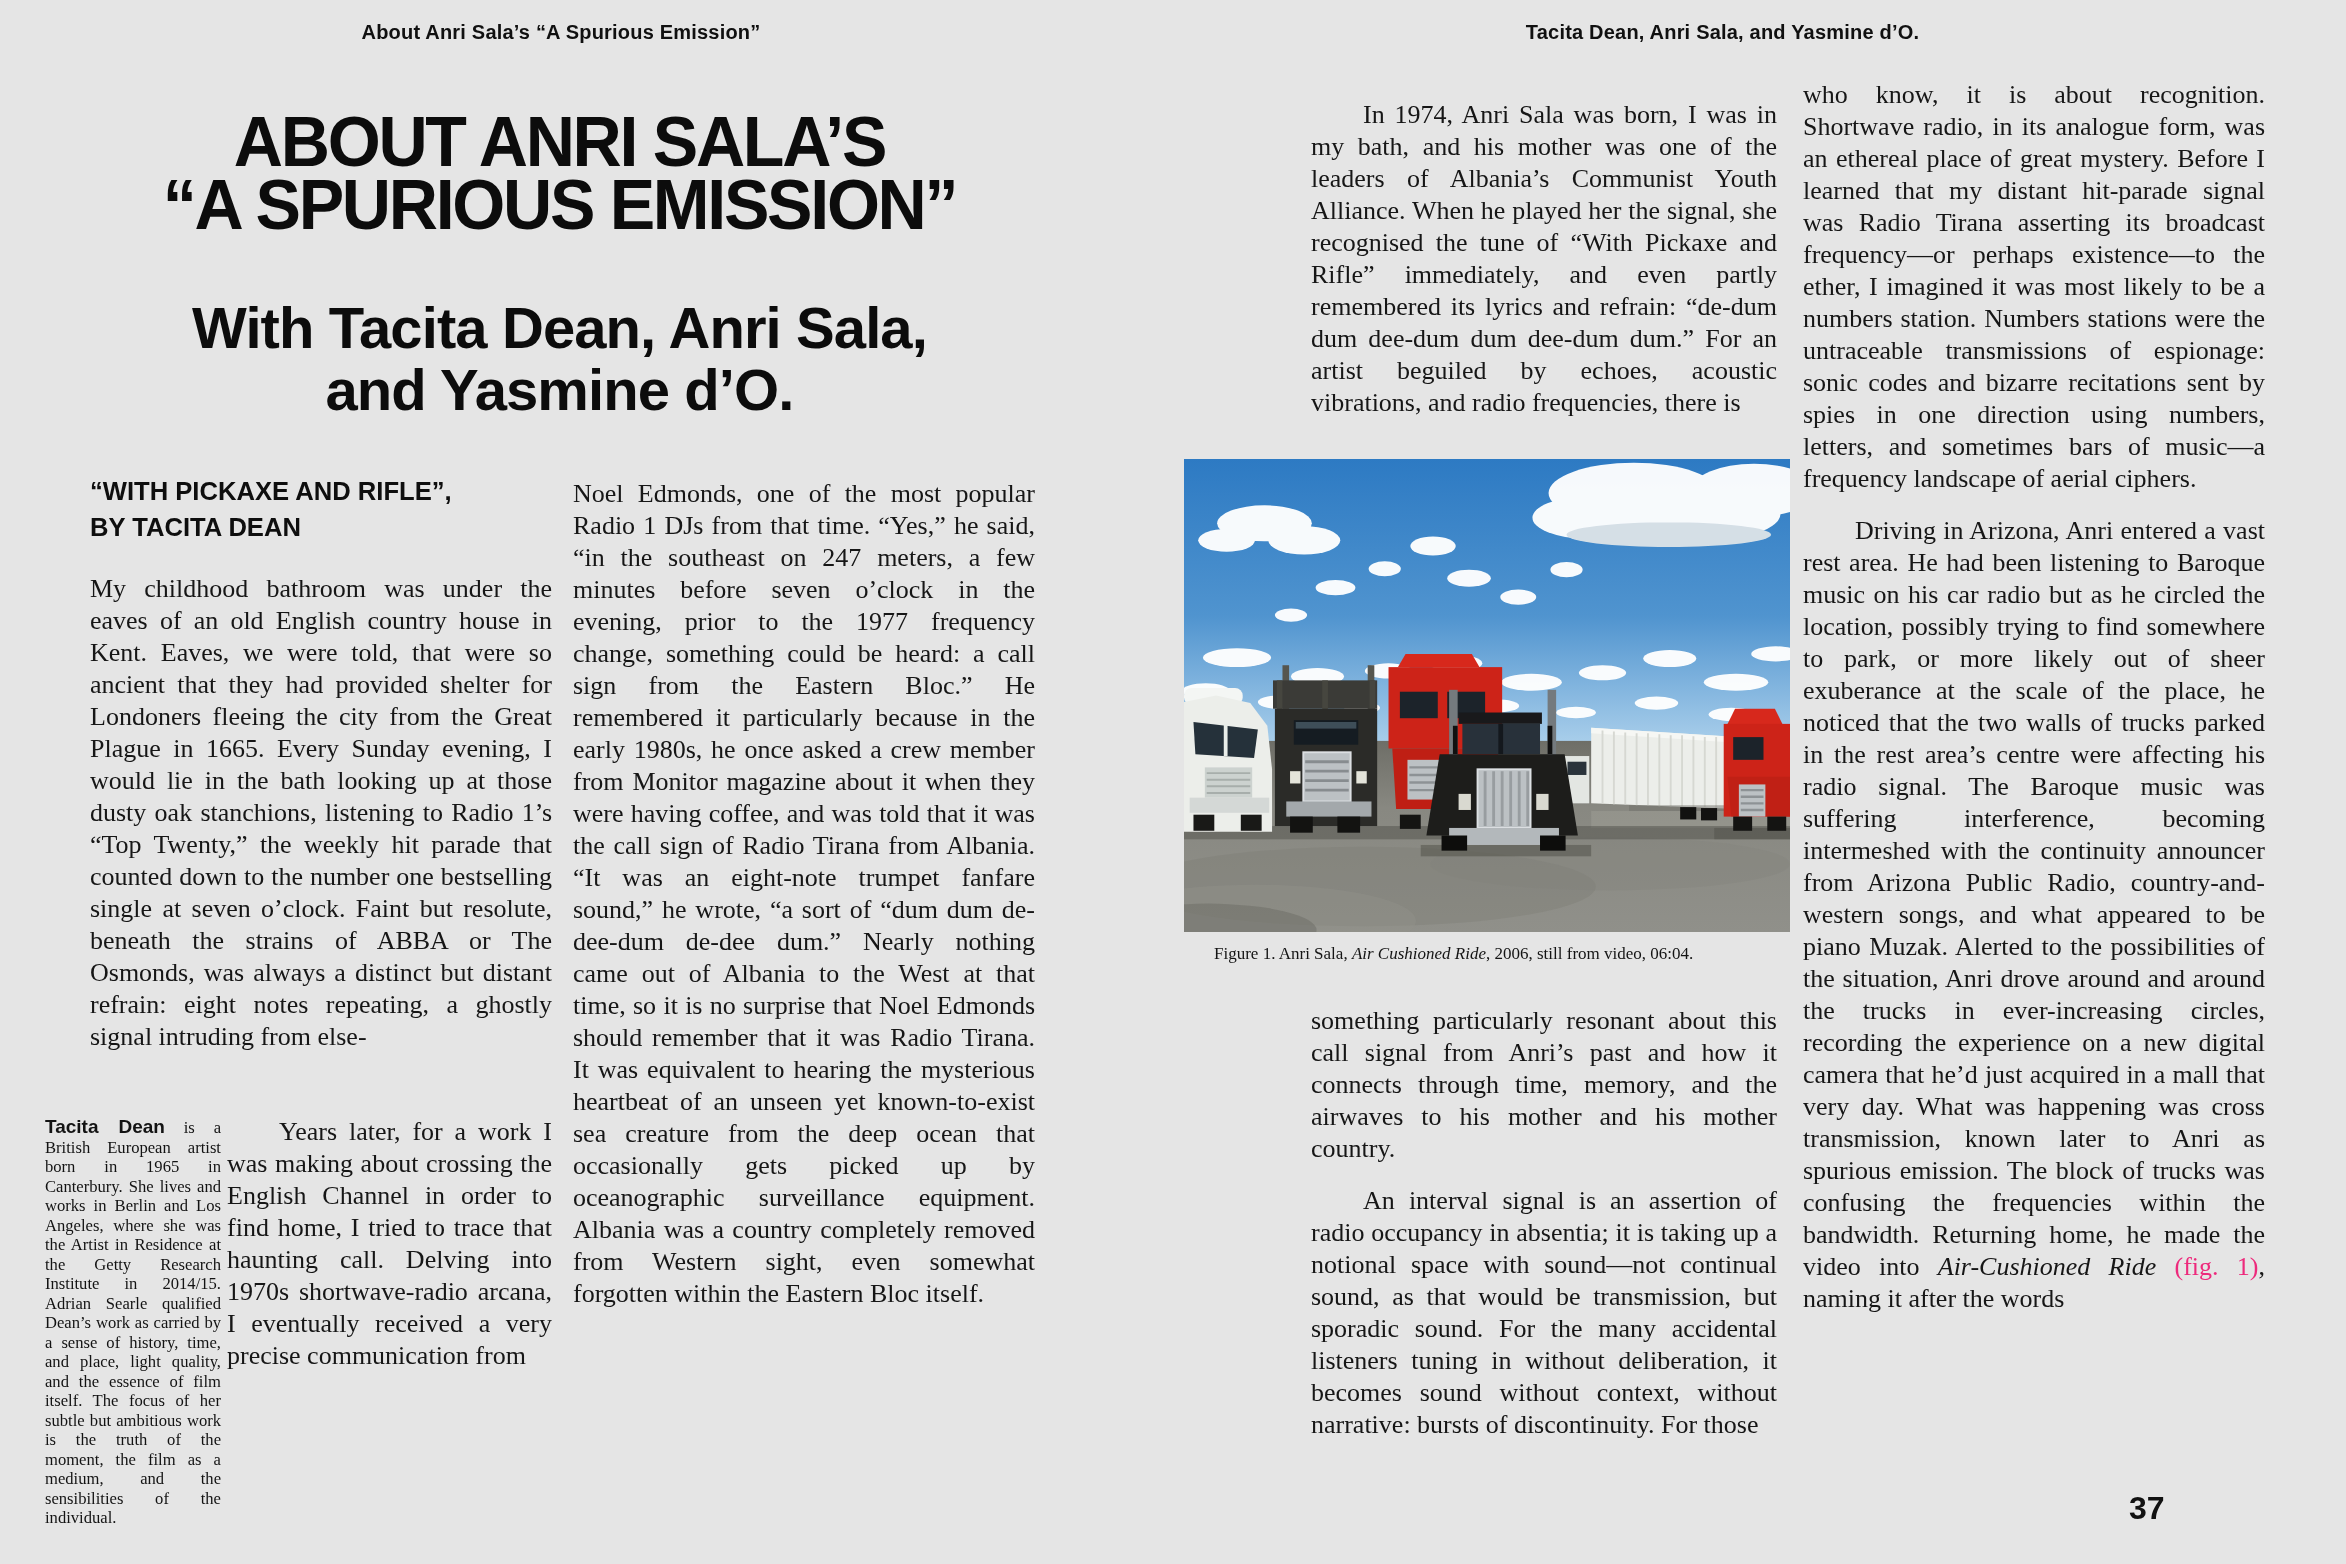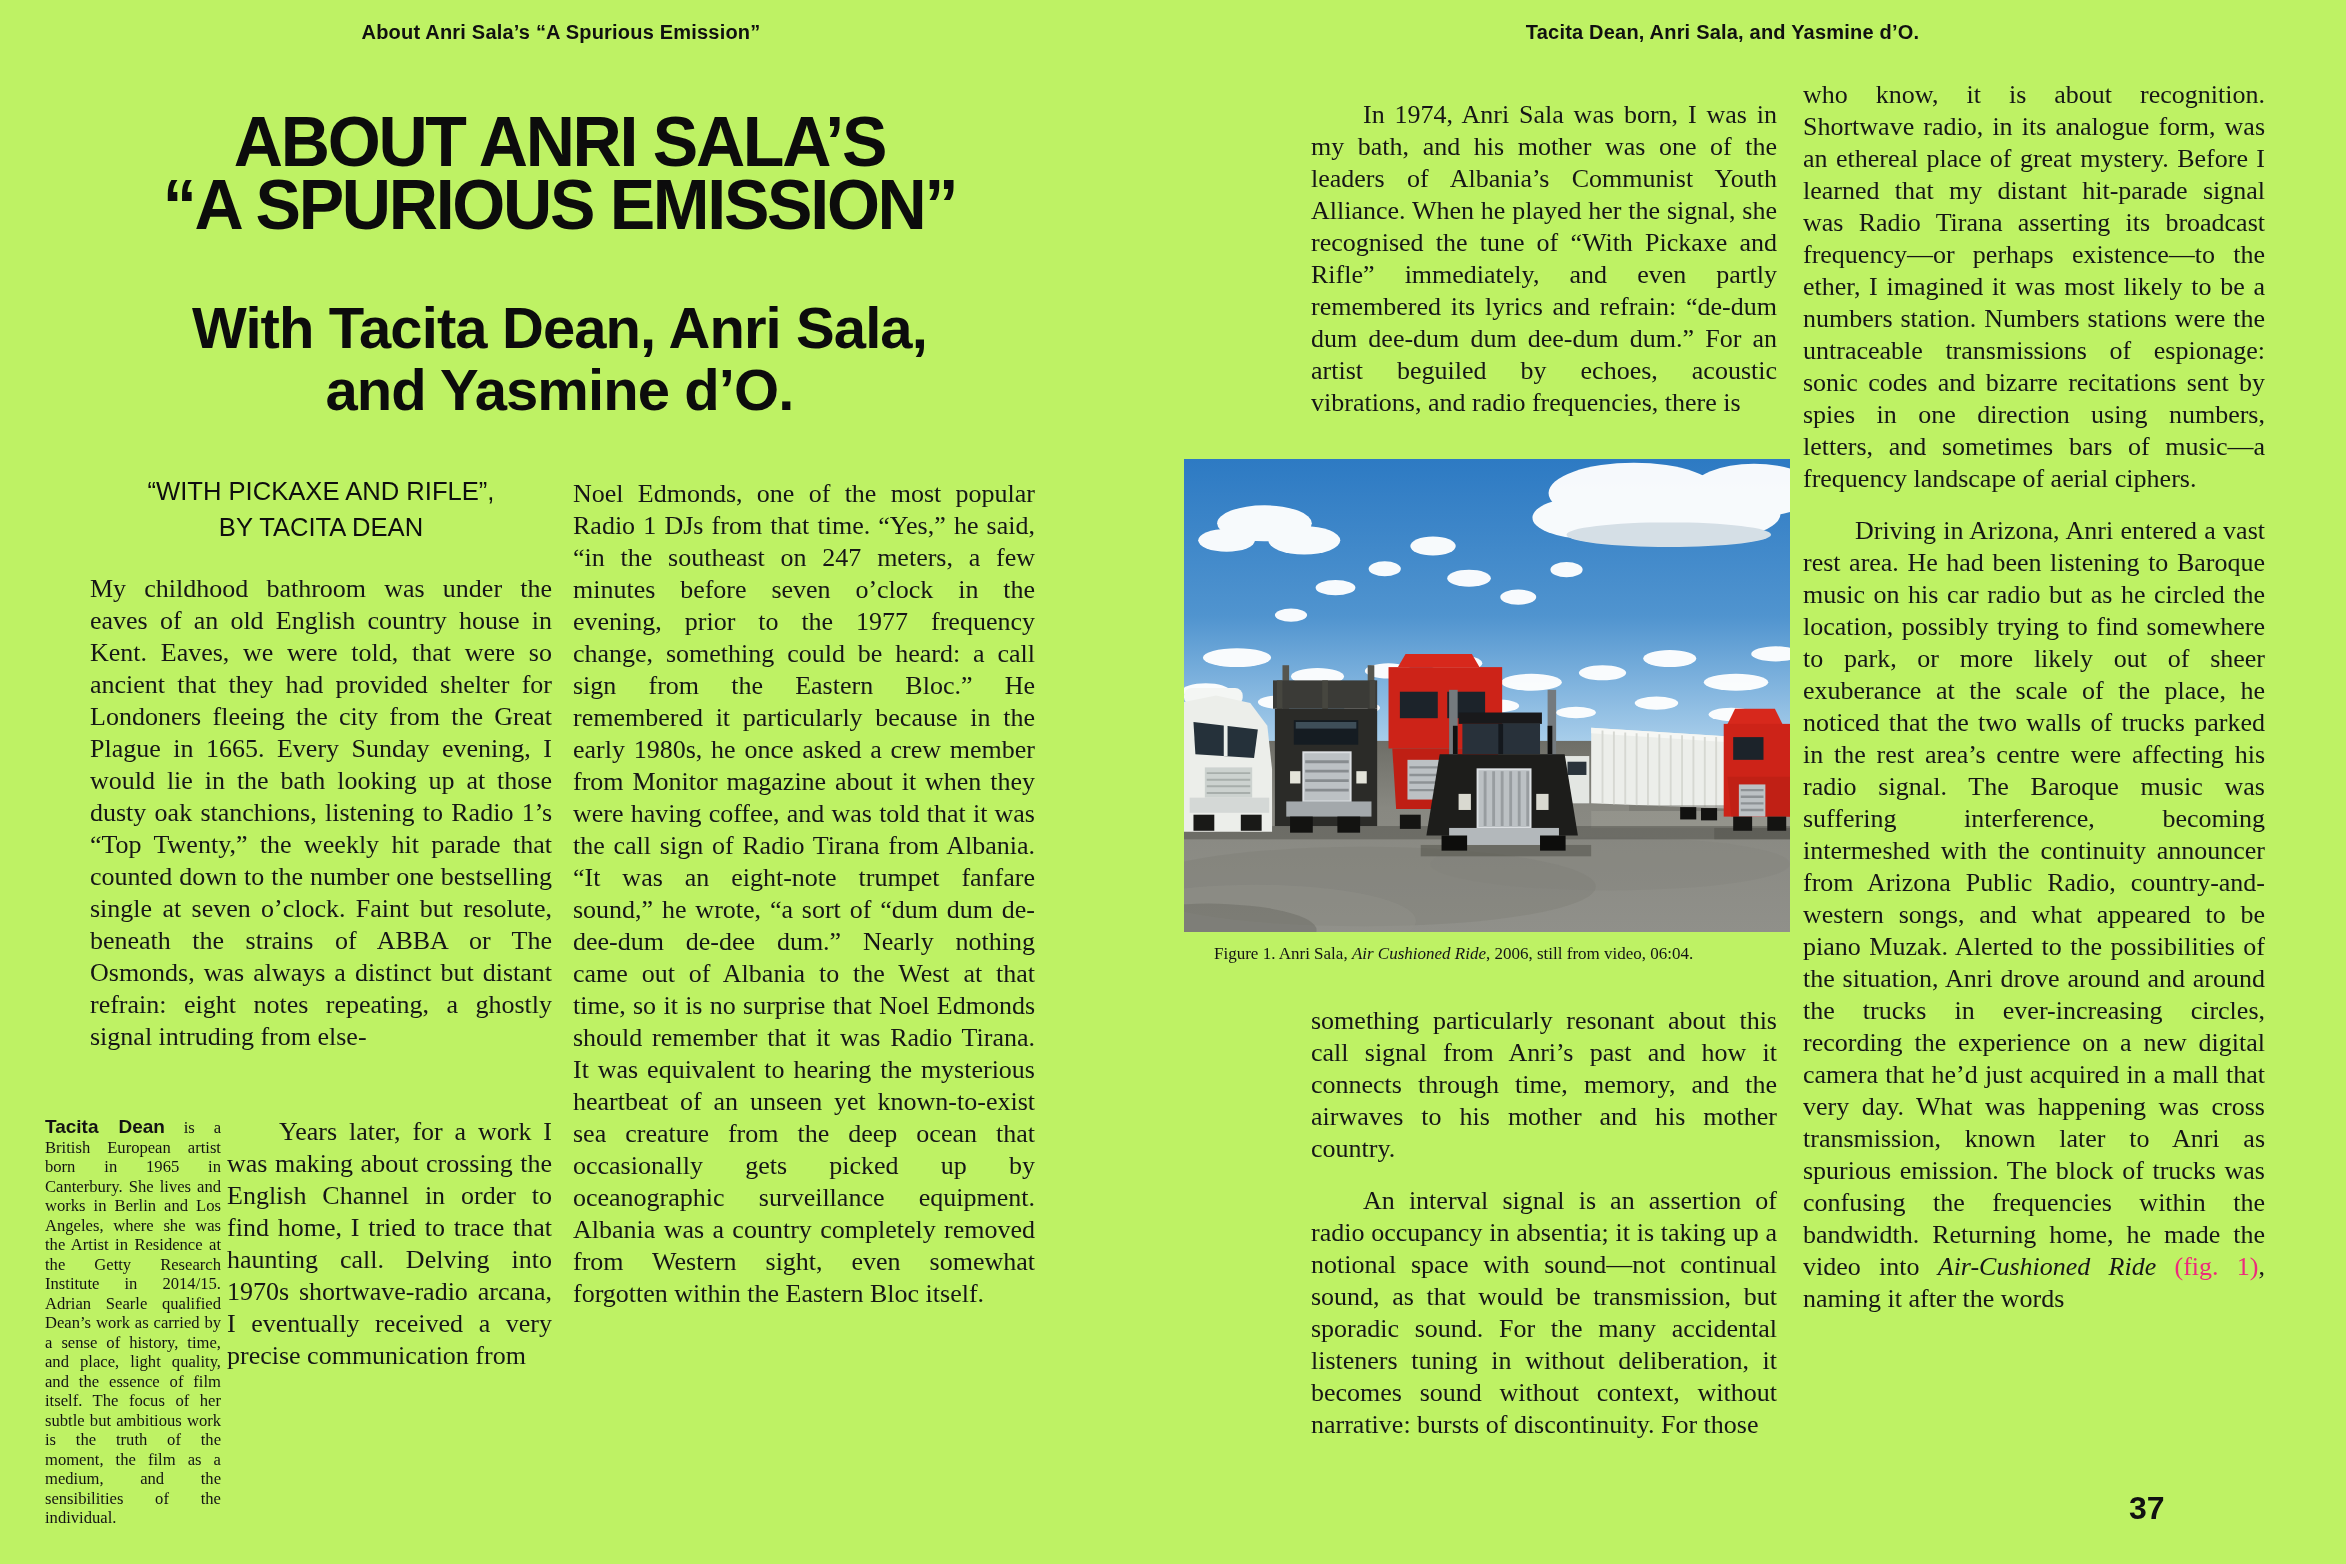--- a/index.html
+++ b/index.html
@@ -2,34 +2,34 @@
 <html style="--accent-pink: #ed2a7c; --sky-top: #2d7ac3; --sky-horizon: #aacfeb; --asphalt: #888881; --asphalt-dark: #6e6e67; --truck-red: #cd2318; --trailer-white: #eceeea; --truck-black: #1d1d1b; --chrome: #bcc1c4;font-size:15px"><head>
 <meta charset="utf-8">
 <style>
   :root{
     --accent-pink:#ed2a7c; --sky-top:#2d7ac3; --sky-horizon:#aacfeb;
     --asphalt:#888881; --asphalt-dark:#6e6e67; --truck-red:#cd2318;
     --trailer-white:#eceeea; --truck-black:#1d1d1b; --chrome:#bcc1c4;
   }
   html,body{margin:0;padding:0;}
   body{width:2347px;height:1564px;background:#ffffff;}
-  .spread{position:relative;width:2347px;height:1564px;background:#bef264;overflow:hidden;
+  .spread{position:relative;width:2347px;height:1564px;background:#e5e5e5;overflow:hidden;
           font-family:"Liberation Serif",serif;color:#141414;}
   .runhead{position:absolute;top:21px;font-family:"Liberation Sans",sans-serif;
            font-weight:700;font-size:20px;letter-spacing:0.2px;text-align:center;color:#101010;}
   #runhead-left{left:90px;width:942px;}
   #runhead-right{left:1268px;width:909px;}
   .title{position:absolute;left:55px;width:1009px;top:110px;text-align:center;
          font-family:"Liberation Sans",sans-serif;font-weight:700;font-size:71px;
          line-height:63px;letter-spacing:-2.4px;transform:scaleX(.96);color:#0c0c0c;}
   .subtitle{position:absolute;left:55px;width:1009px;top:297px;text-align:center;
          font-family:"Liberation Sans",sans-serif;font-weight:700;font-size:58px;
          line-height:62px;letter-spacing:-0.9px;color:#0c0c0c;}
-  .sechead{position:absolute;left:90px;width:462px;top:473px;text-align:center;
-         font-family:"Liberation Sans",sans-serif;font-weight:400;font-size:25.6px;line-height:36px;color:#0e0e0e;}
+  .sechead{position:absolute;left:90px;width:462px;top:473px;
+         font-family:"Liberation Sans",sans-serif;font-weight:700;font-size:25.6px;line-height:36px;color:#0e0e0e;}
   .bodycol{position:absolute;font-size:26px;line-height:32px;text-align:justify;color:#161616;}
   .bodycol p{margin:0;}
   .bodycol p.indent{text-indent:52px;margin-top:20px;}
   #col1a{left:90px;top:573px;width:462px;height:522px;overflow:hidden;}
   #col1b{left:227px;top:1096px;width:325px;}
   #col2{left:573px;top:478px;width:462px;}
   #col3a{left:1311px;top:79px;width:466px;}
   #col3b{left:1311px;top:1005px;width:466px;}
   #col4{left:1803px;top:79px;width:462px;}
   .margin-note{position:absolute;left:45px;top:1117px;width:176px;font-size:16.6px;

